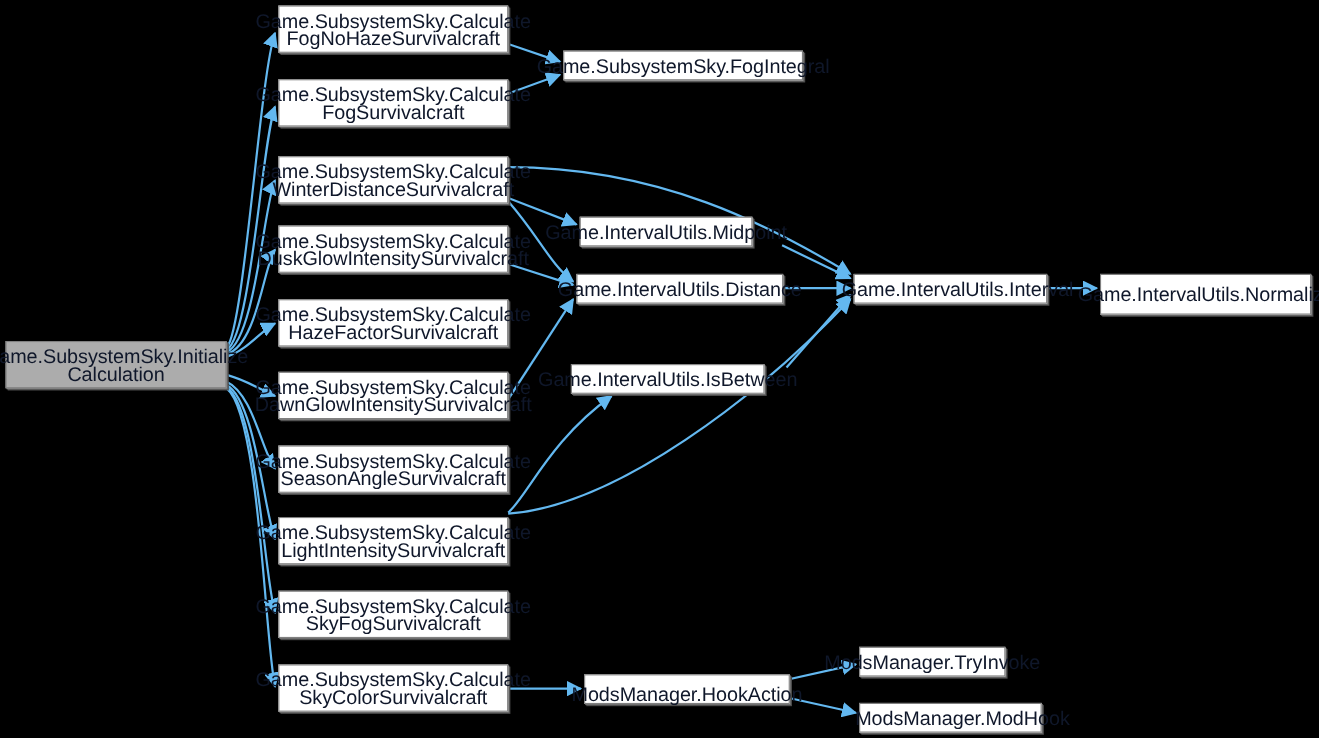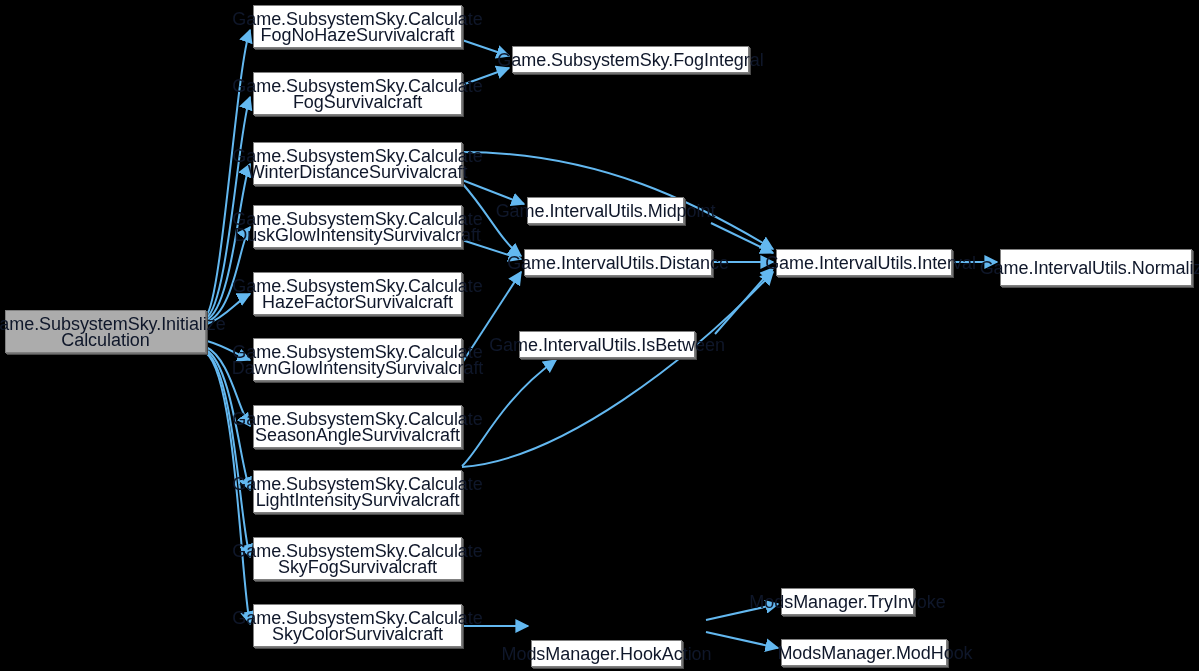--- a/index.html
+++ b/index.html
@@ -99,23 +99,23 @@
       <div class="node" style="left: 253px; top: 338px; width: 209px; height: 43px;"><span>Game.SubsystemSky.Calculate
 DawnGlowIntensitySurvivalcraft</span></div>
       <div class="node" style="left: 253px; top: 405px; width: 209px; height: 43px;"><span>Game.SubsystemSky.Calculate
 SeasonAngleSurvivalcraft</span></div>
       <div class="node" style="left: 253px; top: 470px; width: 209px; height: 43px;"><span>Game.SubsystemSky.Calculate
 LightIntensitySurvivalcraft</span></div>
       <div class="node" style="left: 253px; top: 537px; width: 209px; height: 43px;"><span>Game.SubsystemSky.Calculate
 SkyFogSurvivalcraft</span></div>
       <div class="node" style="left: 253px; top: 604px; width: 209px; height: 43px;"><span>Game.SubsystemSky.Calculate
 SkyColorSurvivalcraft</span></div>
-      <div class="node" style="left: 512px; top: 46px; width: 237px; height: 27px;"><span>Game.SubsystemSky.FogIntegral</span></div>
+      <div class="node" style="left: 512px; top: 46px; width: 218px; height: 27px;"><span>Game.SubsystemSky.FogIntegral</span></div>
       <div class="node" style="left: 527px; top: 197px; width: 157px; height: 27px;"><span>Game.IntervalUtils.Midpoint</span></div>
       <div class="node" style="left: 524px; top: 249px; width: 188px; height: 27px;"><span>Game.IntervalUtils.Distance</span></div>
       <div class="node" style="left: 519px; top: 331px; width: 176px; height: 27px;"><span>Game.IntervalUtils.IsBetween</span></div>
-      <div class="node" style="left: 531px; top: 640px; width: 151px; height: 27px;"><span>ModsManager.HookAction</span></div>
+      <div class="node" style="left: 531px; top: 613px; width: 187px; height: 27px; align-items: flex-end;"><span>ModsManager.HookAction</span></div>
       <div class="node" style="left: 776px; top: 249px; width: 176px; height: 27px; padding-left: 16px;"><span>Game.IntervalUtils.Interval</span></div>
       <div class="node" style="left: 781px; top: 588px; width: 133px; height: 27px;"><span>ModsManager.TryInvoke</span></div>
       <div class="node" style="left: 781px; top: 639px; width: 166px; height: 27px; padding-left: 25px;"><span>ModsManager.ModHook</span></div>
       <div class="node" style="left: 1000px; top: 249px; width: 192px; height: 37px;"><span>Game.IntervalUtils.Normalize</span></div>
     </div>
 </div>
 
 </body></html>

